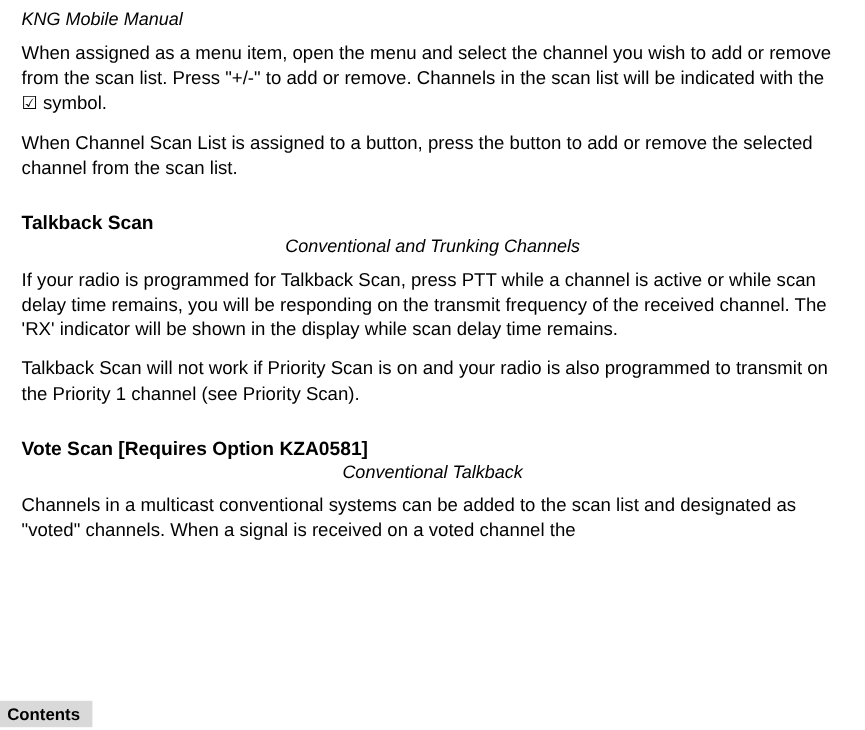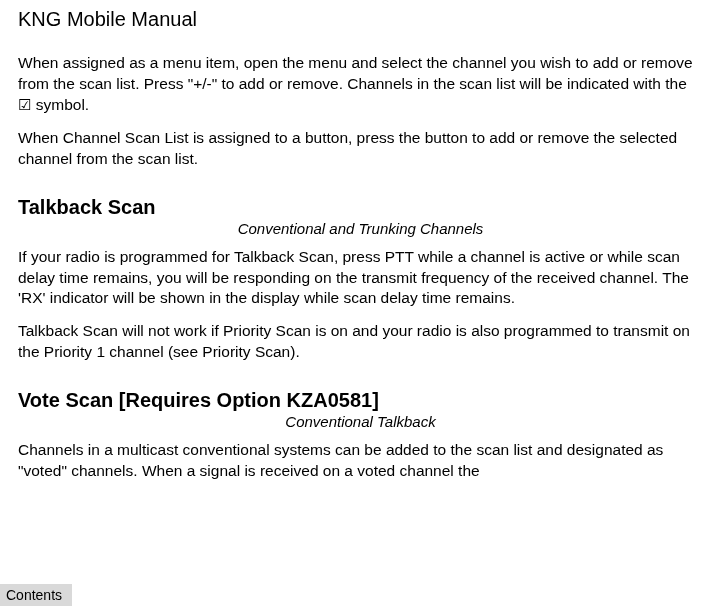--- a/index.html
+++ b/index.html
@@ -13,30 +13,31 @@
     position: relative;
     overflow: hidden;
   }
   .page {
     padding: 8px 18px 0 18px;
     box-sizing: border-box;
     width: 100%;
     height: 100%;
   }
   .running-header {
-    font-size: 20px;
-    margin-bottom: 22px;
+    font-style: italic;
+    font-size: 15px;
+    margin-bottom: 10px;
   }
   .body-text {
     font-size: 15.5px;
     line-height: 1.35;
     margin: 0 0 12px 0;
   }
   .section-title {
-    font-size: 20px;
+    font-size: 16px;
     font-weight: bold;
     margin: 26px 0 0 0;
   }
   .section-subtitle {
     font-style: italic;
     font-size: 15px;
     margin: 1px 0 10px 0;
     text-align: center;
   }
   .checkbox-symbol {
@@ -51,21 +52,21 @@
     text-align: left;
     font-size: 15px;
   }
   .contents-btn {
     position: absolute;
     left: 0;
     bottom: 2px;
     background: #d9d9d9;
     padding: 3px 10px 3px 6px;
     font-size: 14px;
-    font-weight: normal;
+    font-weight: bold;
     color: #000;
     border: none;
     cursor: pointer;
   }
 </style>
 </head>
 <body>
 
 <div class="page">
 

